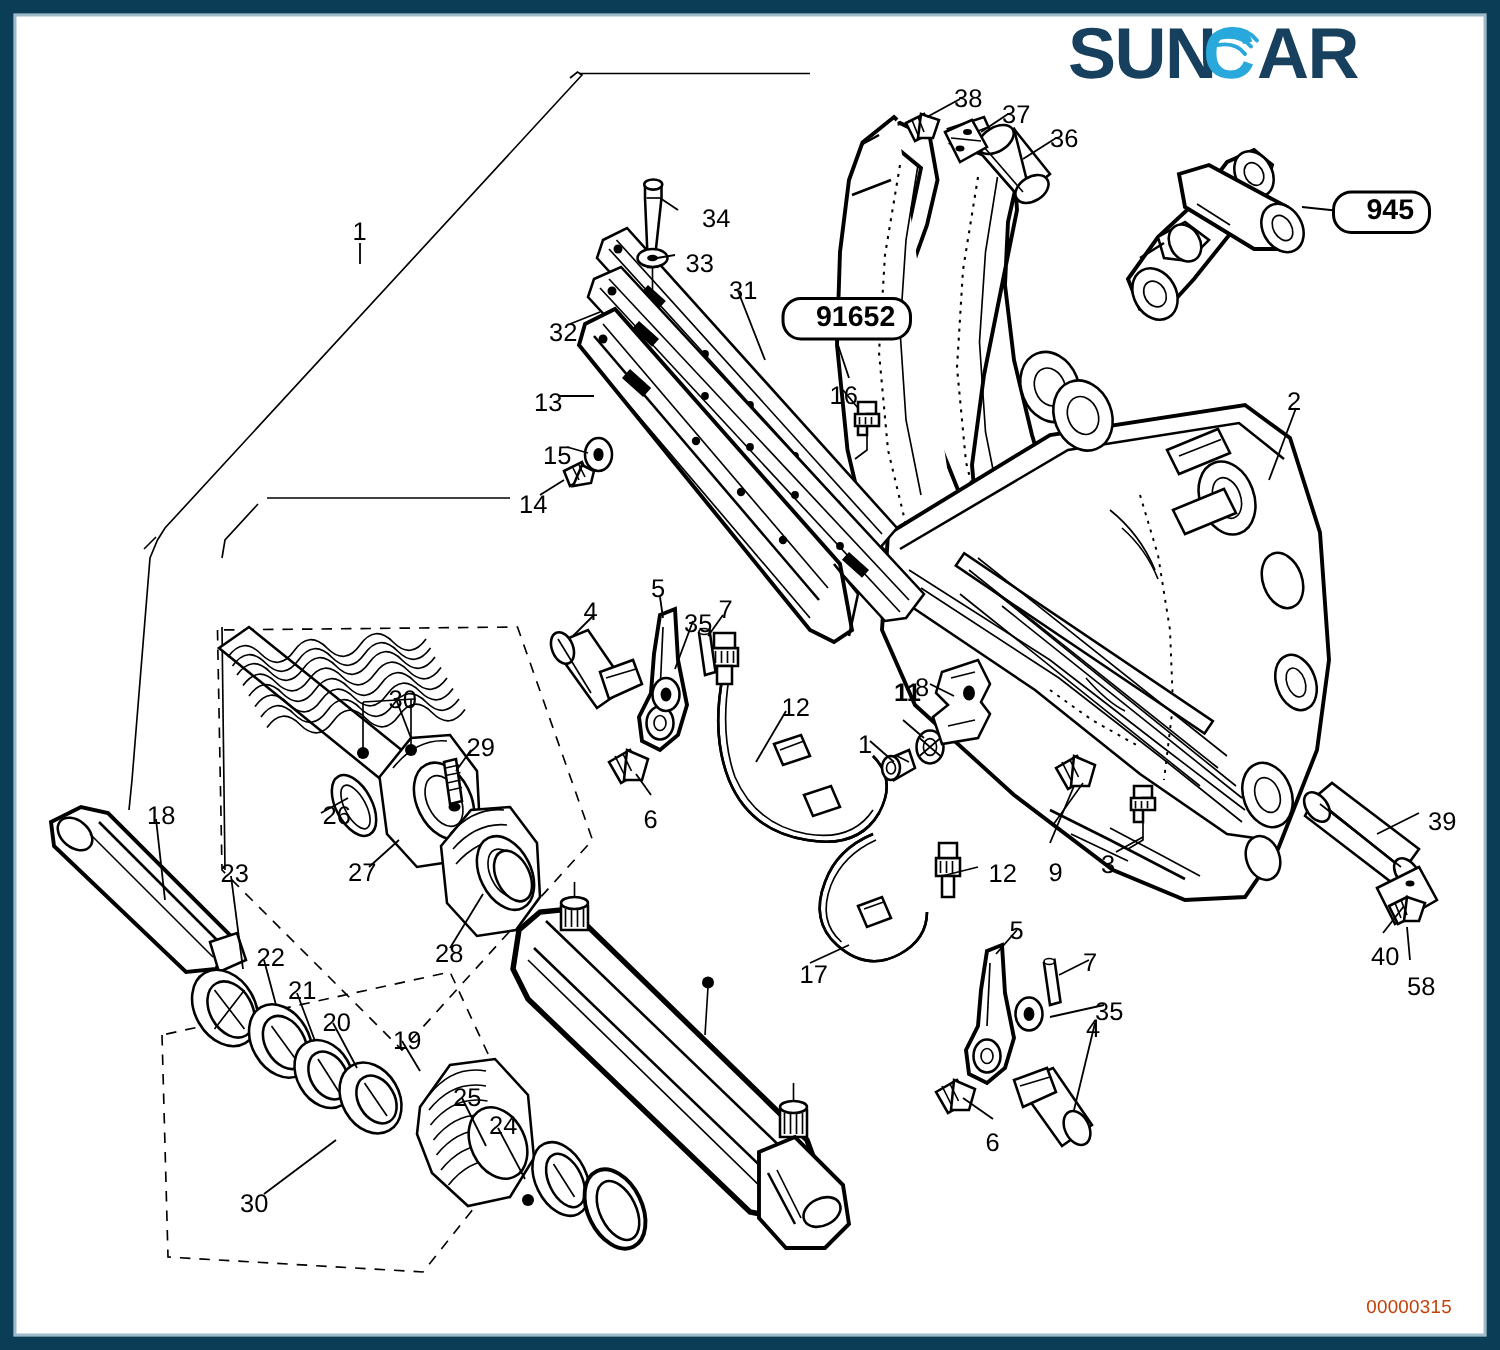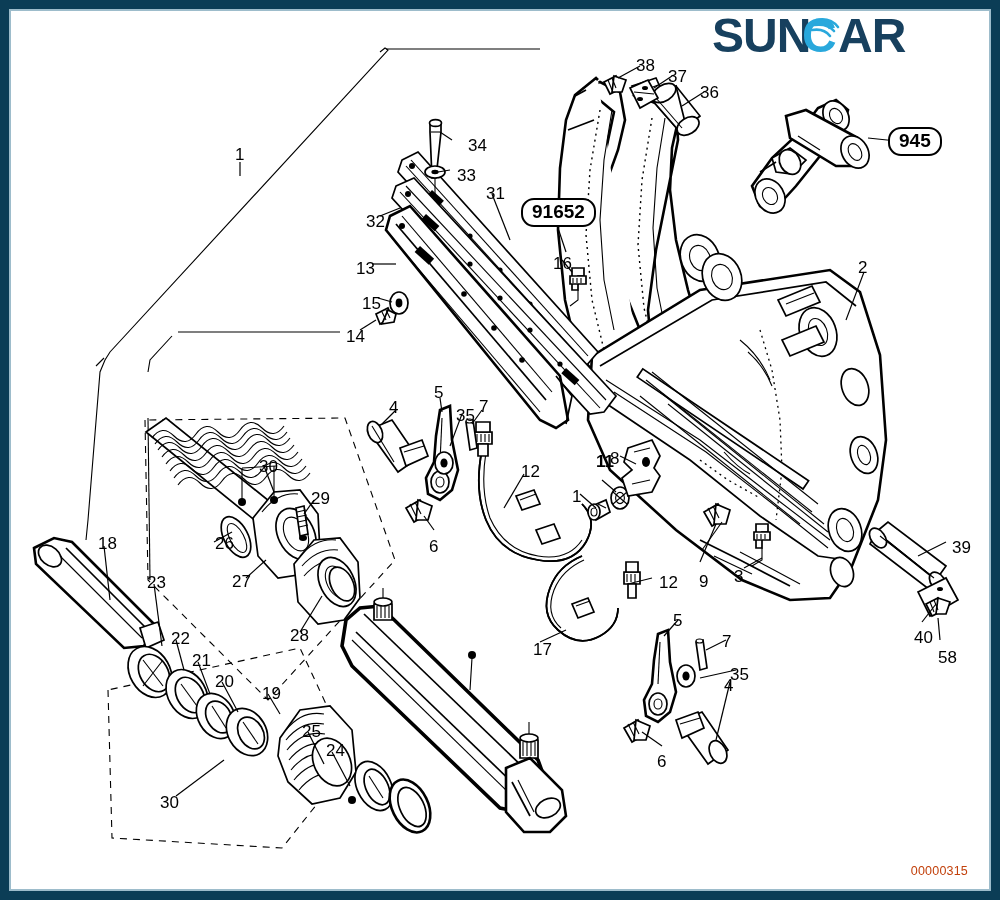--- a/index.html
+++ b/index.html
@@ -44,21 +44,21 @@
     font-family:"Liberation Sans", sans-serif;
     z-index:30;
   }
   
   .pill{
     position:absolute;z-index:25;
     background:#fff;border:2.6px solid #000;
     border-radius:13px;
     font-weight:bold;font-size:19px;
     color:#000;text-align:center;
-    padding:2px 9px 3px 9px;
+    padding:2px 9px 3px 21px;
     line-height:20px;
     font-family:"Liberation Sans", sans-serif;
   }
   
   .num{
     position:absolute;z-index:22;
     font-size:17px;color:#000;
     font-family:"Liberation Sans", sans-serif;
     white-space:nowrap;
   }

